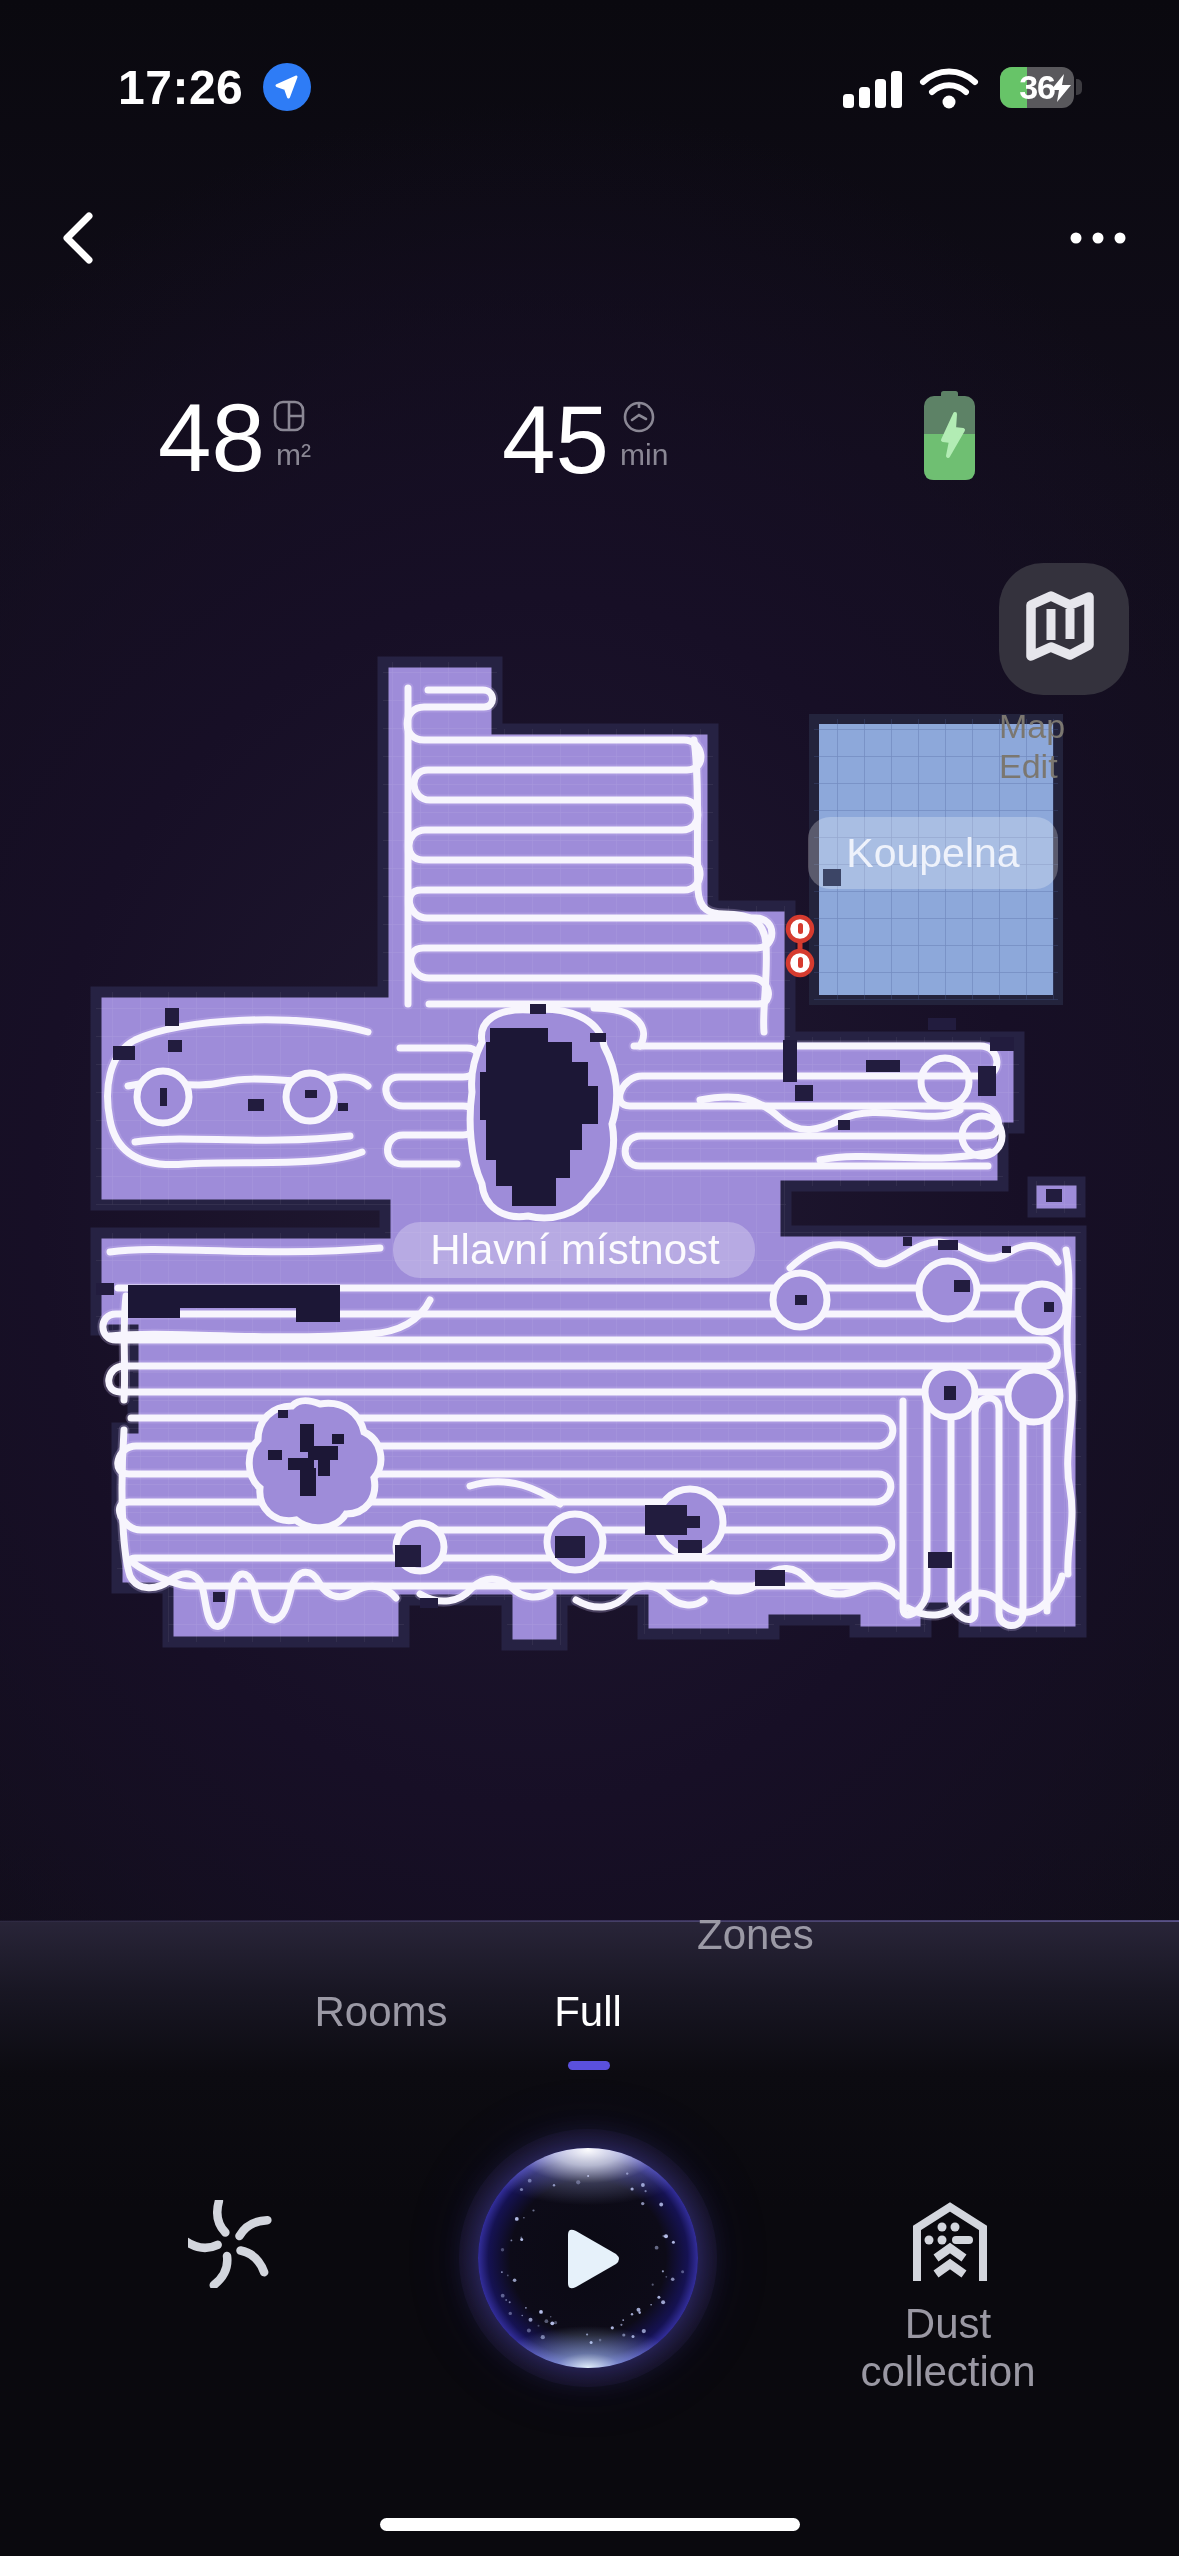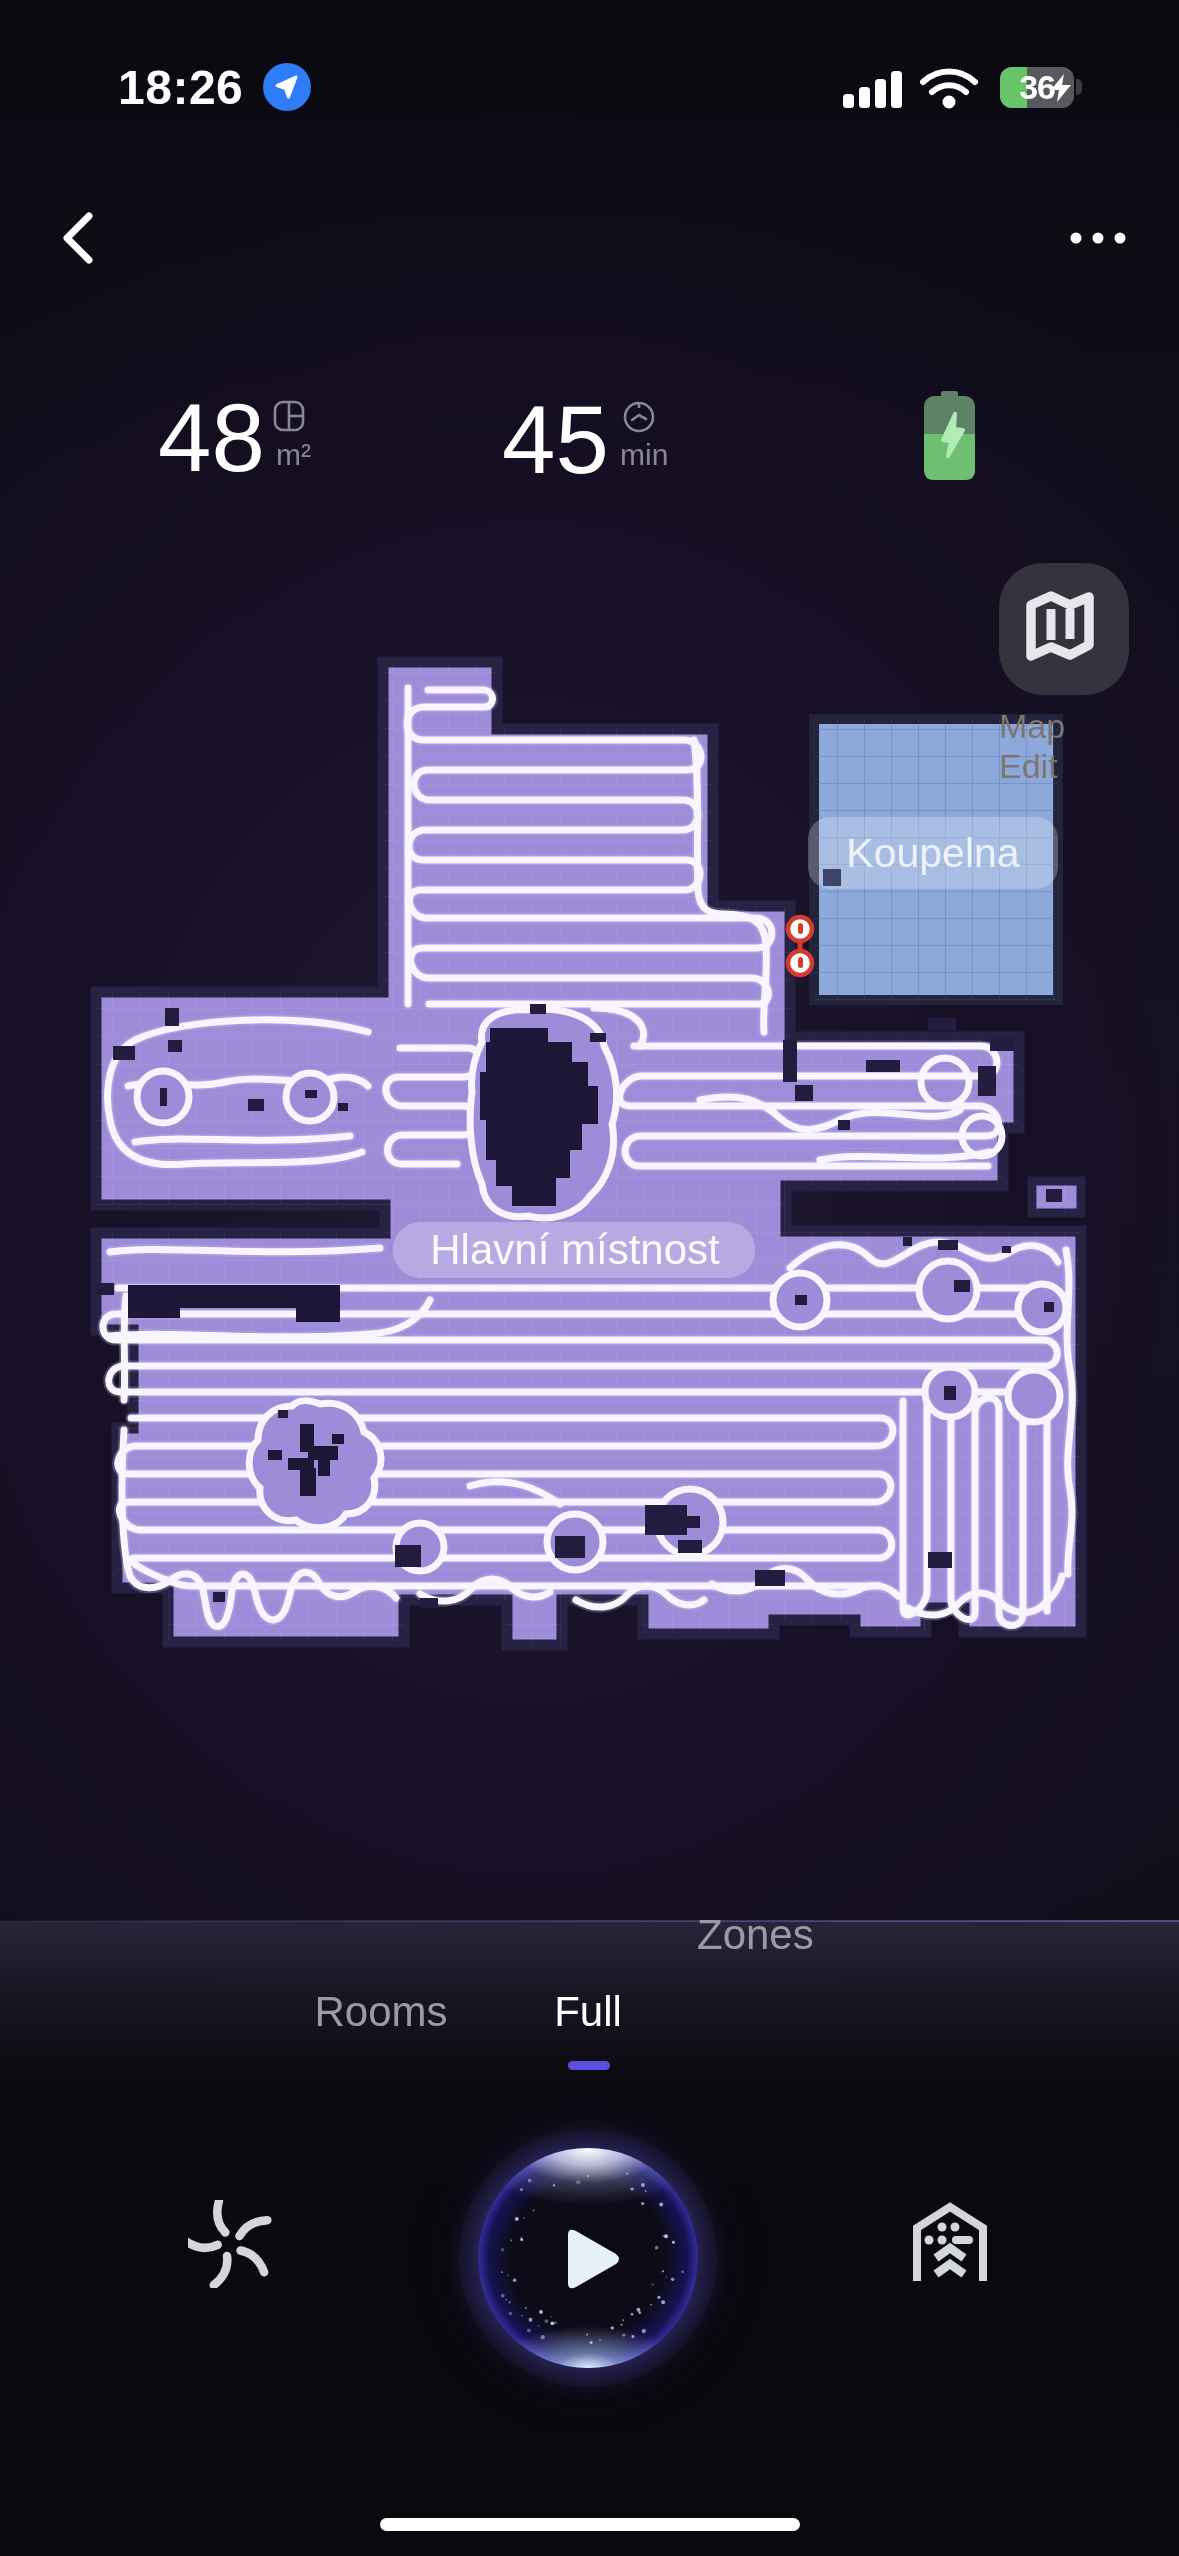--- a/index.html
+++ b/index.html
@@ -183,21 +183,21 @@
 <circle cx="800" cy="929" r="12" fill="#fff" stroke="#d63b2f" stroke-width="4.5"></circle>
 <circle cx="800" cy="963" r="12" fill="#fff" stroke="#d63b2f" stroke-width="4.5"></circle>
 <rect x="798" y="923" width="5" height="11" rx="2.5" fill="#d63b2f"></rect>
 <rect x="798" y="957" width="5" height="11" rx="2.5" fill="#d63b2f"></rect>
 </g>
 
 <rect x="393" y="1222" width="362" height="56" rx="27" fill="rgba(235,232,248,0.32)"></rect>
 <text x="575" y="1264" font-size="42" fill="rgba(255,255,255,0.95)" text-anchor="middle">Hlavní místnost</text>
 </svg>
 
-<div class="abs" style="left:118px;top:60px;font-size:48px;font-weight:600;color:#fff;letter-spacing:0.5px;">18:26</div>
+<div class="abs" style="left:118px;top:60px;font-size:48px;font-weight:600;color:#fff;letter-spacing:0.5px;">17:26</div>
 <div class="abs" style="left:263px;top:63px;width:48px;height:48px;border-radius:50%;background:#2e7cf6;">
 <svg width="48" height="48" viewBox="0 0 48 48">
         <path d="M 33,14 L 14,22.5 L 22.5,25.5 L 25.5,34 Z" fill="#fff" stroke="#fff" stroke-width="3" stroke-linejoin="round"></path>
       </svg>
 </div>
 <svg class="abs" style="left:843px;top:66px" width="70" height="44" viewBox="0 0 70 44">
 <g fill="#fff">
         <rect x="0" y="28" width="11" height="14" rx="3.5"></rect>
         <rect x="16" y="21" width="11" height="21" rx="3.5"></rect>
         <rect x="32" y="13" width="11" height="29" rx="3.5"></rect>
@@ -367,15 +367,16 @@
 <circle cx="32" cy="25" r="4.5"></circle>
           <circle cx="45" cy="25" r="4.5"></circle>
 <circle cx="19" cy="38" r="4.5"></circle>
           <circle cx="32" cy="38" r="4.5"></circle>
 <rect x="42" y="34" width="21" height="8" rx="4"></rect>
 </g>
 <path d="M 26,56 L 40,46 L 54,56" stroke-width="8.5"></path>
 <path d="M 26,72 L 40,62 L 54,72" stroke-width="8.5"></path>
 </g>
 </svg>
+<div class="abs" style="left:783px;top:2300px;width:330px;text-align:center;font-size:42px;line-height:48px;color:#9a98a3;">Dust<br>collection</div>
 
 <div class="abs" style="left:380px;top:2518px;width:420px;height:13px;border-radius:7px;background:#fff;"></div>
 
 </div>
 </body></html>

